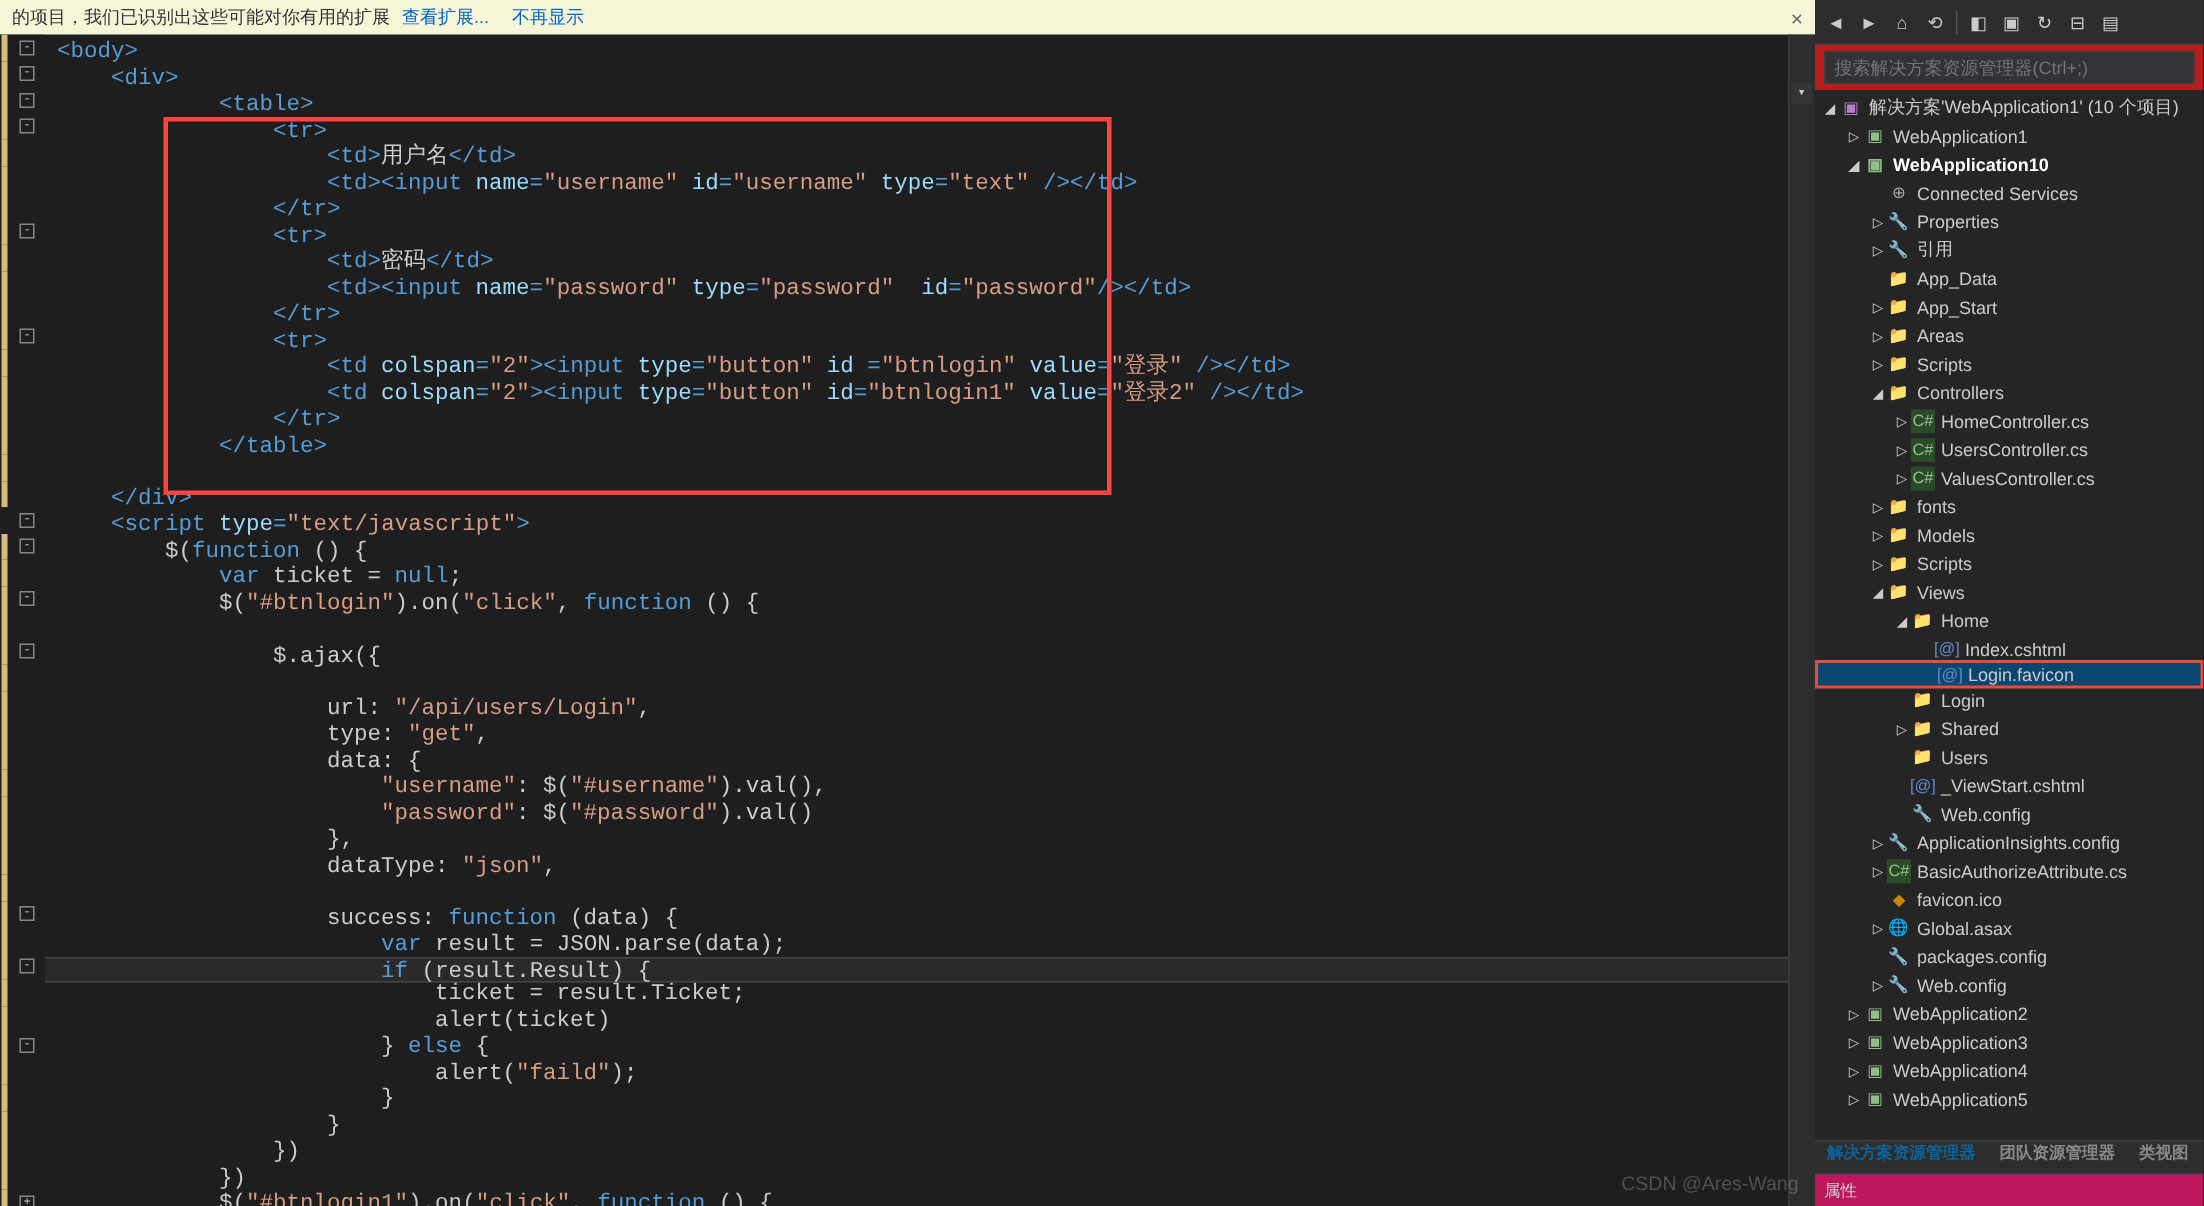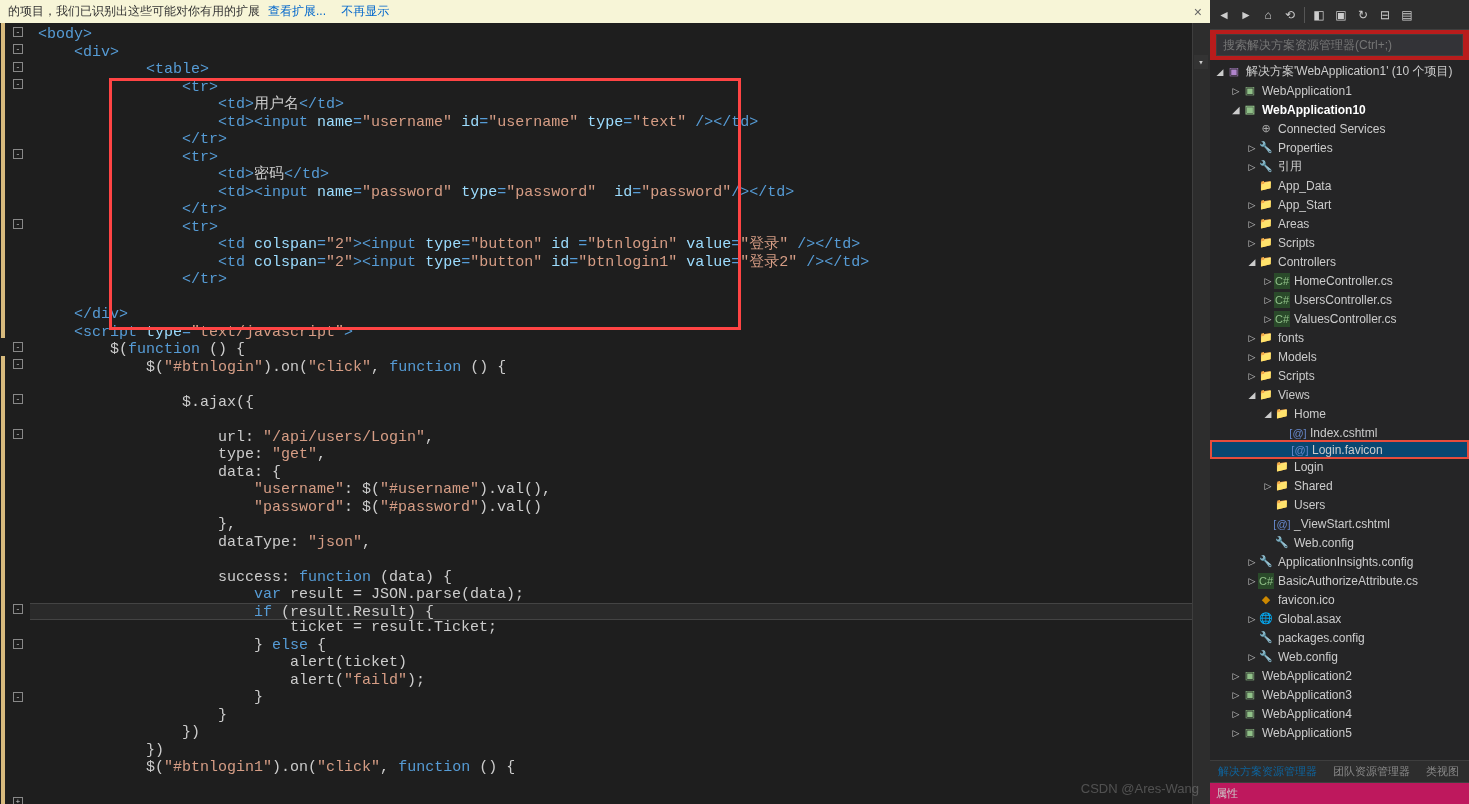--- a/index.html
+++ b/index.html
@@ -38,21 +38,21 @@
 .tree-item .icon { width: 16px; height: 16px; margin-right: 4px; display: flex; align-items: center; justify-content: center; font-size: 11px; }
 .icon-sln { color: #b084cc; }
 .icon-proj { color: #90c088; }
 .icon-folder { color: #dcb67a; }
 .icon-cs { color: #90c088; background: #2a4a2a; font-size: 8px; padding: 1px; }
 .icon-cshtml { color: #68c; }
 .icon-config { color: #aaa; }
 .icon-global { color: #68c; }
 .icon-ico { color: #c80; }
 .icon-connected { color: #aaa; }
-.bottom-tabs { height: 22px; background: #2d2d2d; border-top: 1px solid #3e3e3e; display: flex; align-items: center; font-size: 11px; }
+.bottom-tabs { height: 22px; background: #2d2d2d; border-top: 1px solid #3e3e3e; display: flex; align-items: flex-start; font-size: 11px; font-weight: bold; }
 .bottom-tabs .tab { padding: 0 8px; color: #888; cursor: pointer; }
 .bottom-tabs .tab.active { color: #0e639c; }
 .properties { height: 22px; background: #be185d; border-top: 1px solid #3e3e3e; padding: 3px 6px; font-size: 11px; color: #ccc; }
 .watermark { position: absolute; bottom: 8px; right: 270px; color: rgba(200,200,200,0.3); font-size: 13px; font-family: sans-serif; }
 .dropdown-arrow { position: absolute; top: 32px; right: 2px; width: 14px; height: 14px; background: #333; color: #ccc; font-size: 9px; display: flex; align-items: center; justify-content: center; }
 .left-marker { width: 6px; background: #1e1e1e; }
 .left-marker .mark { height: 17.5px; }
 .left-marker .mark.yellow { background: #d7ba7d; width: 4px; margin-left: 1px; }
 </style>
 </head>
@@ -200,42 +200,44 @@
           <div class="line">                    <span class="tag">&lt;td&gt;&lt;input</span> <span class="attr">name</span><span class="tag">=</span><span class="str">"username"</span> <span class="attr">id</span><span class="tag">=</span><span class="str">"username"</span> <span class="attr">type</span><span class="tag">=</span><span class="str">"text"</span> <span class="tag">/&gt;&lt;/td&gt;</span></div>
           <div class="line">                <span class="tag">&lt;/tr&gt;</span></div>
           <div class="line">                <span class="tag">&lt;tr&gt;</span></div>
           <div class="line">                    <span class="tag">&lt;td&gt;</span><span class="txt">密码</span><span class="tag">&lt;/td&gt;</span></div>
           <div class="line">                    <span class="tag">&lt;td&gt;&lt;input</span> <span class="attr">name</span><span class="tag">=</span><span class="str">"password"</span> <span class="attr">type</span><span class="tag">=</span><span class="str">"password"</span>  <span class="attr">id</span><span class="tag">=</span><span class="str">"password"</span><span class="tag">/&gt;&lt;/td&gt;</span></div>
           <div class="line">                <span class="tag">&lt;/tr&gt;</span></div>
           <div class="line">                <span class="tag">&lt;tr&gt;</span></div>
           <div class="line">                    <span class="tag">&lt;td</span> <span class="attr">colspan</span><span class="tag">=</span><span class="str">"2"</span><span class="tag">&gt;&lt;input</span> <span class="attr">type</span><span class="tag">=</span><span class="str">"button"</span> <span class="attr">id</span> <span class="tag">=</span><span class="str">"btnlogin"</span> <span class="attr">value</span><span class="tag">=</span><span class="str">"登录"</span> <span class="tag">/&gt;&lt;/td&gt;</span></div>
           <div class="line">                    <span class="tag">&lt;td</span> <span class="attr">colspan</span><span class="tag">=</span><span class="str">"2"</span><span class="tag">&gt;&lt;input</span> <span class="attr">type</span><span class="tag">=</span><span class="str">"button"</span> <span class="attr">id</span><span class="tag">=</span><span class="str">"btnlogin1"</span> <span class="attr">value</span><span class="tag">=</span><span class="str">"登录2"</span> <span class="tag">/&gt;&lt;/td&gt;</span></div>
           <div class="line">                <span class="tag">&lt;/tr&gt;</span></div>
+          <div class="line">            <span class="tag">&lt;/table&gt;</span></div>
           <div class="line"></div>
           <div class="line">    <span class="tag">&lt;/div&gt;</span></div>
           <div class="line">    <span class="tag">&lt;script</span> <span class="attr">type</span><span class="tag">=</span><span class="str">"text/javascript"</span><span class="tag">&gt;</span></div>
           <div class="line">        <span class="txt">$(</span><span class="kw">function</span> <span class="txt">() {</span></div>
+          <div class="line">            <span class="kw">var</span> <span class="txt">ticket = </span><span class="kw">null</span><span class="txt">;</span></div>
           <div class="line">            <span class="txt">$(</span><span class="str">"#btnlogin"</span><span class="txt">).on(</span><span class="str">"click"</span><span class="txt">, </span><span class="kw">function</span> <span class="txt">() {</span></div>
           <div class="line"></div>
           <div class="line">                <span class="txt">$.ajax({</span></div>
           <div class="line"></div>
           <div class="line">                    <span class="txt">url: </span><span class="str">"/api/users/Login"</span><span class="txt">,</span></div>
           <div class="line">                    <span class="txt">type: </span><span class="str">"get"</span><span class="txt">,</span></div>
           <div class="line">                    <span class="txt">data: {</span></div>
           <div class="line">                        <span class="str">"username"</span><span class="txt">: $(</span><span class="str">"#username"</span><span class="txt">).val(),</span></div>
           <div class="line">                        <span class="str">"password"</span><span class="txt">: $(</span><span class="str">"#password"</span><span class="txt">).val()</span></div>
           <div class="line">                    <span class="txt">},</span></div>
           <div class="line">                    <span class="txt">dataType: </span><span class="str">"json"</span><span class="txt">,</span></div>
           <div class="line"></div>
           <div class="line">                    <span class="txt">success: </span><span class="kw">function</span> <span class="txt">(data) {</span></div>
           <div class="line">                        <span class="kw">var</span> <span class="txt">result = JSON.parse(data);</span></div>
           <div class="line current">                        <span class="kw">if</span> <span class="txt">(result.Result) {</span></div>
           <div class="line">                            <span class="txt">ticket = result.Ticket;</span></div>
+          <div class="line">                            <span class="txt">alert(ticket)</span></div>
           <div class="line">                        <span class="txt">} </span><span class="kw">else</span> <span class="txt">{</span></div>
-          <div class="line">                            <span class="txt">alert(ticket)</span></div>
           <div class="line">                            <span class="txt">alert(</span><span class="str">"faild"</span><span class="txt">);</span></div>
           <div class="line">                        <span class="txt">}</span></div>
           <div class="line">                    <span class="txt">}</span></div>
           <div class="line">                <span class="txt">})</span></div>
           <div class="line">            <span class="txt">})</span></div>
           <div class="line">            <span class="txt">$(</span><span class="str">"#btnlogin1"</span><span class="txt">).on(</span><span class="str">"click"</span><span class="txt">, </span><span class="kw">function</span> <span class="txt">() {</span></div>
         </div>
       <div class="red-box"></div>
       <div class="scrollbar-v"></div>
       <div class="dropdown-arrow">▾</div>

